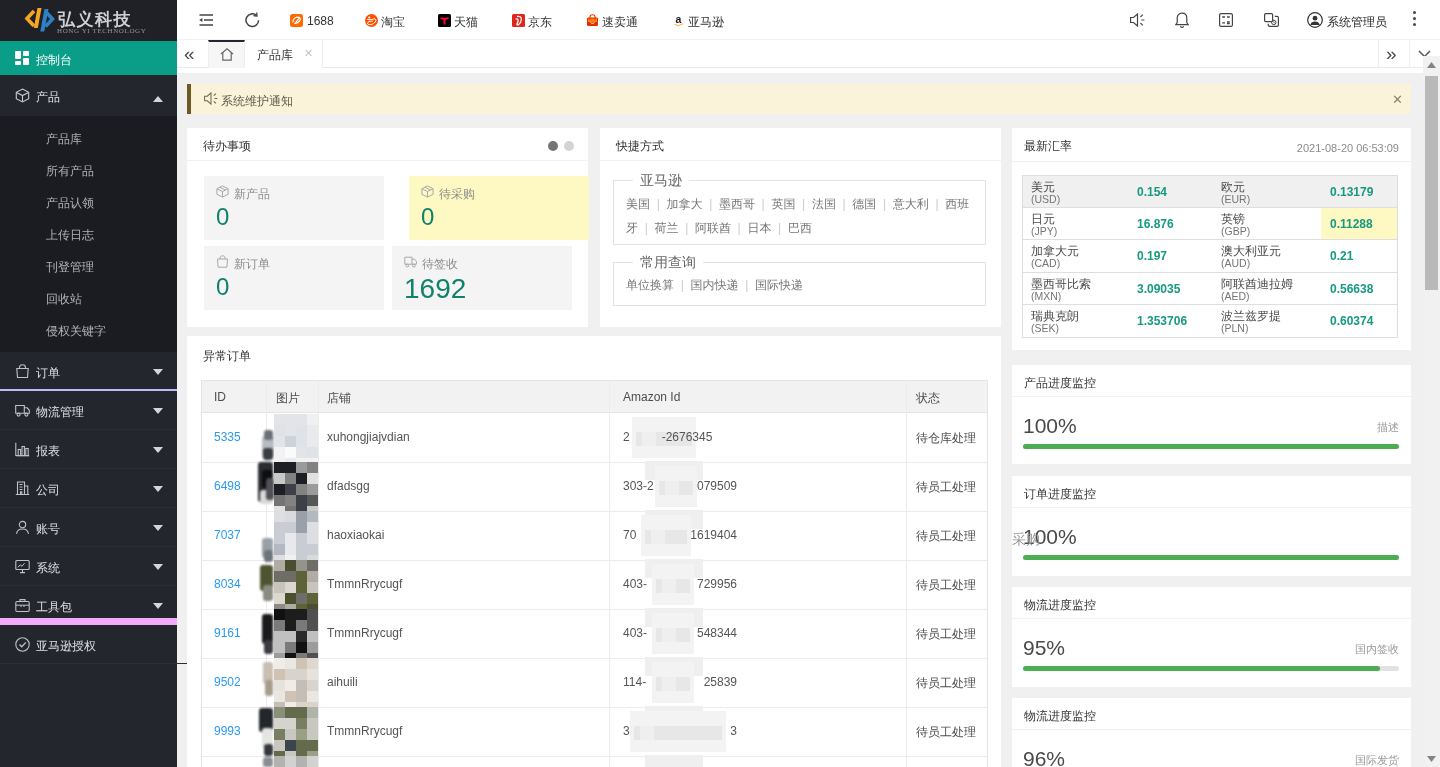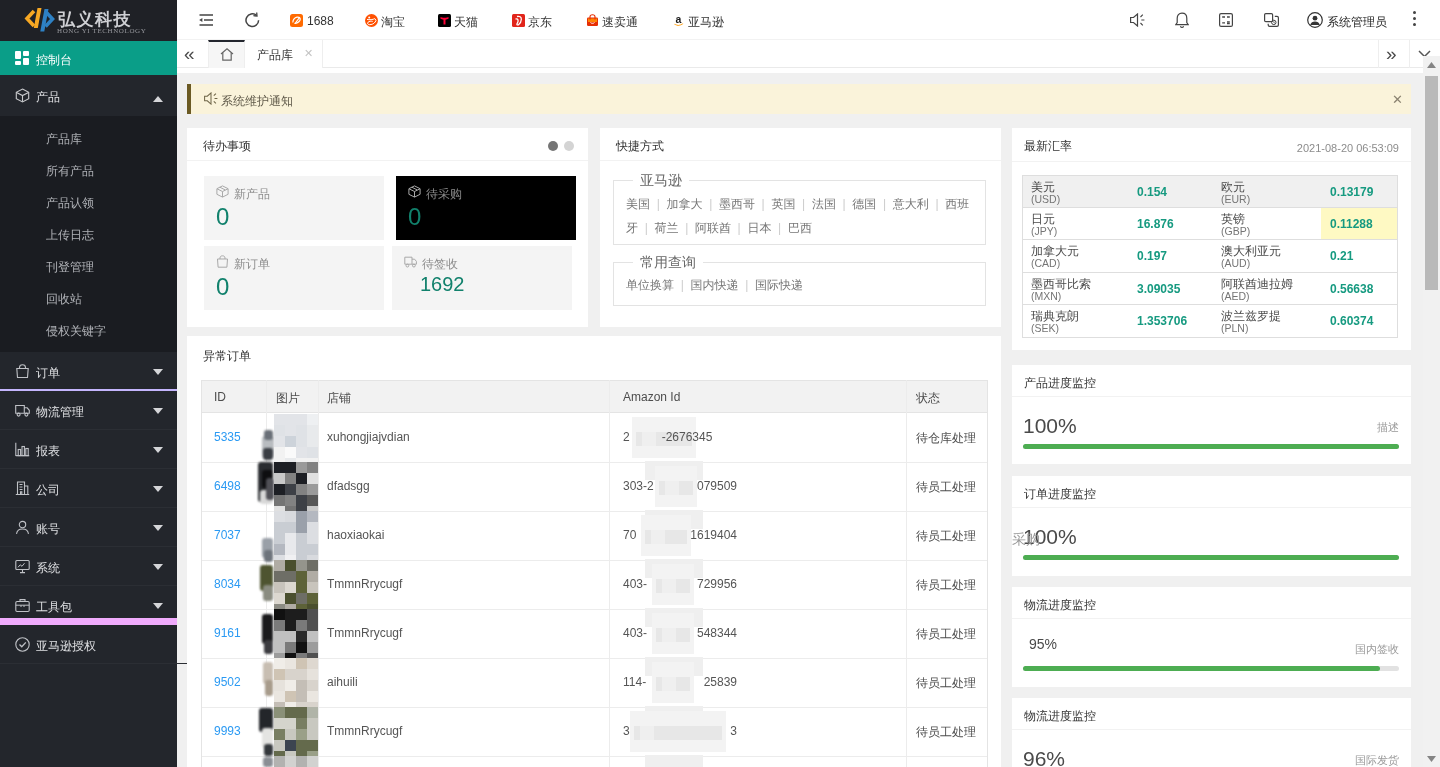--- a/index.html
+++ b/index.html
@@ -260,21 +260,21 @@
   <div class="abs" style="left:377px;top:13px;width:10px;height:10px;border-radius:50%;background:#d4d4d4"></div>
   <div class="abs" style="left:0;top:32px;width:401px;border-top:1px solid #f2f2f2"></div>
   <div class="abs" style="left:17px;top:48px;width:180px;height:64px;background:#f4f4f4">
         <svg class="abs" style="left:12px;top:9px" width="13" height="13" viewBox="0 0 13 13">
           <path d="M6.5 0.9 L12.1 3.7 L12.1 9.3 L6.5 12.1 L0.9 9.3 L0.9 3.7 Z M1 3.8 L6.5 6.5 L12 3.8 M6.5 6.5 L6.5 12" fill="none" stroke="#a9a9a9" stroke-width="1"></path>
           <path d="M3.8 2.2 L9.2 4.9" fill="none" stroke="#a9a9a9" stroke-width="1"></path>
         </svg>
         <div class="abs" style="left:30px;top:10px;color:#8c8c8c">新产品</div>
         <div class="abs" style="left:12px;top:27px;font-size:24px;color:#11816c">0</div>
       </div>
-      <div class="abs" style="left:209px;top:48px;width:180px;height:64px;background:#000000">
+      <div class="abs" style="left:222px;top:48px;width:180px;height:64px;background:#fef9c3">
         <svg class="abs" style="left:12px;top:9px" width="13" height="13" viewBox="0 0 13 13">
           <path d="M6.5 0.9 L12.1 3.7 L12.1 9.3 L6.5 12.1 L0.9 9.3 L0.9 3.7 Z M1 3.8 L6.5 6.5 L12 3.8 M6.5 6.5 L6.5 12" fill="none" stroke="#a9a9a9" stroke-width="1"></path>
           <path d="M3.8 2.2 L9.2 4.9" fill="none" stroke="#a9a9a9" stroke-width="1"></path>
         </svg>
         <div class="abs" style="left:30px;top:10px;color:#8c8c8c">待采购</div>
         <div class="abs" style="left:12px;top:27px;font-size:24px;color:#11816c">0</div>
       </div>
       <div class="abs" style="left:17px;top:118px;width:180px;height:64px;background:#f4f4f4">
         <svg class="abs" style="left:12px;top:9px" width="13" height="13" viewBox="0 0 13 13">
           <path d="M4 4 L4 3 C4 1.6 5 0.8 6.5 0.8 C8 0.8 9 1.6 9 3 L9 4 M1.5 4 L11.5 4 L10.9 12.2 L2.1 12.2 Z" fill="none" stroke="#a9a9a9" stroke-width="1"></path>
@@ -282,21 +282,21 @@
         <div class="abs" style="left:30px;top:10px;color:#8c8c8c">新订单</div>
         <div class="abs" style="left:12px;top:27px;font-size:24px;color:#11816c">0</div>
       </div>
       <div class="abs" style="left:205px;top:118px;width:180px;height:64px;background:#f4f4f4">
         <svg class="abs" style="left:12px;top:9px" width="13" height="13" viewBox="0 0 13 13">
           <path d="M0.8 2.2 L8 2.2 L8 9.2 L0.8 9.2 Z M8 4.2 L10.6 4.2 L12.4 6.4 L12.4 9.2 L8 9.2" fill="none" stroke="#a9a9a9" stroke-width="1"></path>
           <circle cx="3.4" cy="10.6" r="1.4" fill="none" stroke="#a9a9a9" stroke-width="1"></circle>
           <circle cx="9.9" cy="10.6" r="1.4" fill="none" stroke="#a9a9a9" stroke-width="1"></circle>
         </svg>
         <div class="abs" style="left:30px;top:10px;color:#8c8c8c">待签收</div>
-        <div class="abs" style="left:28px;top:27px;font-size:20px;color:#11816c">1692</div>
+        <div class="abs" style="left:12px;top:27px;font-size:28px;color:#11816c">1692</div>
       </div>
 </div>
 
 <div class="abs" style="left:600px;top:128px;width:401px;height:199px;background:#fff">
   <div class="abs" style="left:16px;top:10px;color:#333">快捷方式</div>
   <div class="abs" style="left:0;top:32px;width:401px;border-top:1px solid #f2f2f2"></div>
   <div class="abs" style="left:13px;top:52px;width:371px;height:63px;border:1px solid #e3e3e3"></div>
   <div class="abs" style="left:33px;top:44px;background:#fff;padding:0 7px;font-size:14px;color:#666">亚马逊</div>
   <div class="abs" style="left:26px;top:68px;color:#777">美国 <span style="color:#ccc">&nbsp;|&nbsp;</span> 加拿大 <span style="color:#ccc">&nbsp;|&nbsp;</span> 墨西哥 <span style="color:#ccc">&nbsp;|&nbsp;</span> 英国 <span style="color:#ccc">&nbsp;|&nbsp;</span> 法国 <span style="color:#ccc">&nbsp;|&nbsp;</span> 德国 <span style="color:#ccc">&nbsp;|&nbsp;</span> 意大利 <span style="color:#ccc">&nbsp;|&nbsp;</span> 西班</div>
   <div class="abs" style="left:26px;top:92px;color:#777">牙 <span style="color:#ccc">&nbsp;|&nbsp;</span> 荷兰 <span style="color:#ccc">&nbsp;|&nbsp;</span> 阿联酋 <span style="color:#ccc">&nbsp;|&nbsp;</span> 日本 <span style="color:#ccc">&nbsp;|&nbsp;</span> 巴西</div>
@@ -657,21 +657,21 @@
       <div class="abs" style="left:12px;top:10px;color:#333">订单进度监控</div>
       <div class="abs" style="left:0;top:31px;width:399px;border-top:1px solid #f2f2f2"></div>
       <div class="abs" style="left:11px;top:49px;font-size:21px;color:#4a4a4a">100%</div>
       <div class="abs" style="left:0;top:55px;width:387px;text-align:left;font-size:14px;color:#999">采购</div>
       <div class="abs" style="left:11px;top:79px;width:376px;height:5px;border-radius:2.5px;background:#e2e2e2"></div>
       <div class="abs" style="left:11px;top:79px;width:376px;height:5px;border-radius:2.5px;background:#4dad52"></div>
     </div>
     <div class="abs" style="left:1012px;top:587px;width:399px;height:100px;background:#fff;overflow:hidden">
       <div class="abs" style="left:12px;top:10px;color:#333">物流进度监控</div>
       <div class="abs" style="left:0;top:31px;width:399px;border-top:1px solid #f2f2f2"></div>
-      <div class="abs" style="left:17px;top:49px;font-size:14px;color:#4a4a4a">95%</div>
+      <div class="abs" style="left:11px;top:49px;font-size:21px;color:#4a4a4a">95%</div>
       <div class="abs" style="left:0;top:55px;width:387px;text-align:right;font-size:11px;color:#999">国内签收</div>
       <div class="abs" style="left:11px;top:79px;width:376px;height:5px;border-radius:2.5px;background:#e2e2e2"></div>
       <div class="abs" style="left:11px;top:79px;width:357px;height:5px;border-radius:2.5px;background:#4dad52"></div>
     </div>
     <div class="abs" style="left:1012px;top:698px;width:399px;height:69px;background:#fff;overflow:hidden">
       <div class="abs" style="left:12px;top:10px;color:#333">物流进度监控</div>
       <div class="abs" style="left:0;top:31px;width:399px;border-top:1px solid #f2f2f2"></div>
       <div class="abs" style="left:11px;top:49px;font-size:21px;color:#4a4a4a">96%</div>
       <div class="abs" style="left:0;top:55px;width:387px;text-align:right;font-size:11px;color:#999">国际发货</div>
     </div>

